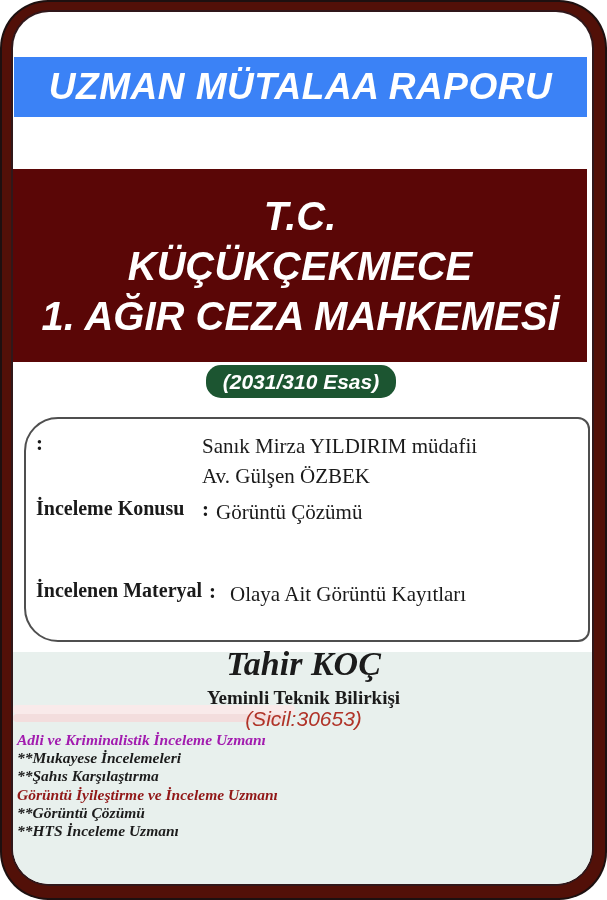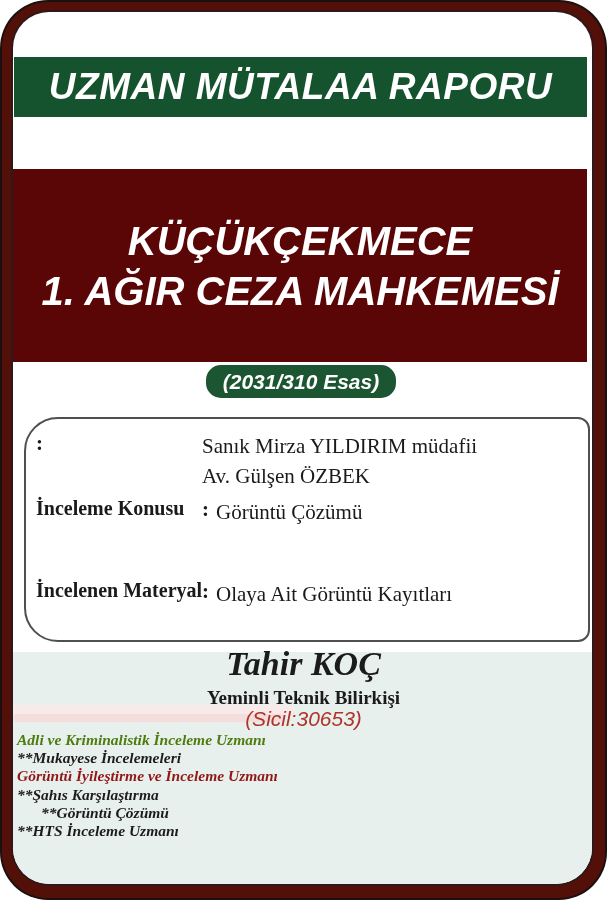--- a/index.html
+++ b/index.html
@@ -6,21 +6,21 @@
   .page{position:relative;width:607px;height:900px;margin:0 auto;background:#fff;overflow:hidden;
         font-family:"Liberation Sans",sans-serif;}
   
   .frame-outline{position:absolute;inset:0;border-radius:48px;background:#1d1010;}
   .frame-border{position:absolute;inset:2px;border-radius:46px;background:#521008;}
   .frame-inner{position:absolute;left:13px;top:12px;width:579px;height:872px;border-radius:36px;
                background:#ffffff;overflow:hidden;box-shadow:0 0 0 2px #30171a;}
   .bottom-bg{position:absolute;left:0;right:0;top:640px;bottom:0;background:#e8f0ed;}
   
   .content{position:absolute;inset:0;z-index:2;}
-  .banner{position:absolute;left:14px;top:57px;width:573px;height:60px;background:#14532d;
+  .banner{position:absolute;left:14px;top:57px;width:573px;height:60px;background:#3b82f6;
           display:flex;align-items:center;justify-content:center;}
   .banner span{color:#fff;font-weight:bold;font-style:italic;font-size:37px;letter-spacing:.5px;white-space:nowrap;}
   .court-box{position:absolute;left:13px;top:169px;width:574px;height:193px;background:#5a0606;
              display:flex;flex-direction:column;align-items:center;justify-content:center;gap:0;}
   .court-box div{color:#fff;font-weight:bold;font-style:italic;font-size:40px;line-height:50px;
                  text-align:center;white-space:nowrap;}
   .case-badge{position:absolute;left:206px;top:365px;width:190px;height:33px;background:#1c5531;
               border-radius:15px;display:flex;align-items:center;justify-content:center;}
   .case-badge span{color:#fff;font-weight:bold;font-style:italic;font-size:21px;white-space:nowrap;}
   .info-box{position:absolute;left:24px;top:417px;width:562px;height:221px;border:2px solid #4f4f4f;
@@ -55,20 +55,21 @@
     <div class="bottom-bg"></div>
   </div>
 
   <div class="content">
 
     <div class="banner">
       <span>UZMAN MÜTALAA RAPORU</span>
     </div>
 
     <div class="court-box">
+      <div>T.C.</div>
       <div>KÜÇÜKÇEKMECE</div>
       <div>1. AĞIR CEZA MAHKEMESİ</div>
     </div>
 
     <div class="case-badge">
       <span>(2031/310 Esas)</span>
     </div>
 
     <div class="info-box">
         <div class="info-row" style="top: 12px;">
@@ -78,39 +79,39 @@
             <div>Av. Gülşen ÖZBEK</div>
           </div>
         </div>
         <div class="info-row" style="top: 78px;">
           <span class="info-label">İnceleme Konusu</span>
           <span class="info-colon">:</span>
           <div class="info-value">
             <div>Görüntü Çözümü</div>
           </div>
         </div>
-        <div class="info-row" style="top: 160px;">
+        <div class="info-row" style="top: 160px; gap: 7px;">
           <span class="info-label">İncelenen Materyal</span>
           <span class="info-colon">:</span>
           <div class="info-value">
             <div>Olaya Ait Görüntü Kayıtları</div>
           </div>
         </div>
       </div>
 
     <div class="artifact-1"></div>
     <div class="artifact-2"></div>
 
     <div class="expert-name">Tahir KOÇ</div>
     <div class="expert-title">Yeminli Teknik Bilirkişi</div>
     <div class="expert-registry">(Sicil:30653)</div>
 
     <div class="credentials">
-        <div class="cred" style="color: #4d7c0f;">Adli ve Kriminalistik İnceleme Uzmanı</div>
+        <div class="cred" style="color: #a21caf;">Adli ve Kriminalistik İnceleme Uzmanı</div>
         <div class="cred" style="color: rgb(28, 28, 28);">**Mukayese İncelemeleri</div>
+        <div class="cred" style="color: rgb(28, 28, 28);">**Şahıs Karşılaştırma</div>
         <div class="cred" style="color: rgb(145, 23, 23);">Görüntü İyileştirme ve İnceleme Uzmanı</div>
-        <div class="cred" style="color: rgb(28, 28, 28);">**Şahıs Karşılaştırma</div>
-        <div class="cred" style="color: rgb(28, 28, 28); margin-left: 24px;">**Görüntü Çözümü</div>
+        <div class="cred" style="color: rgb(28, 28, 28);">**Görüntü Çözümü</div>
         <div class="cred" style="color: rgb(28, 28, 28);">**HTS İnceleme Uzmanı</div>
       </div>
 
   </div>
 </div>
 
 </body></html>

